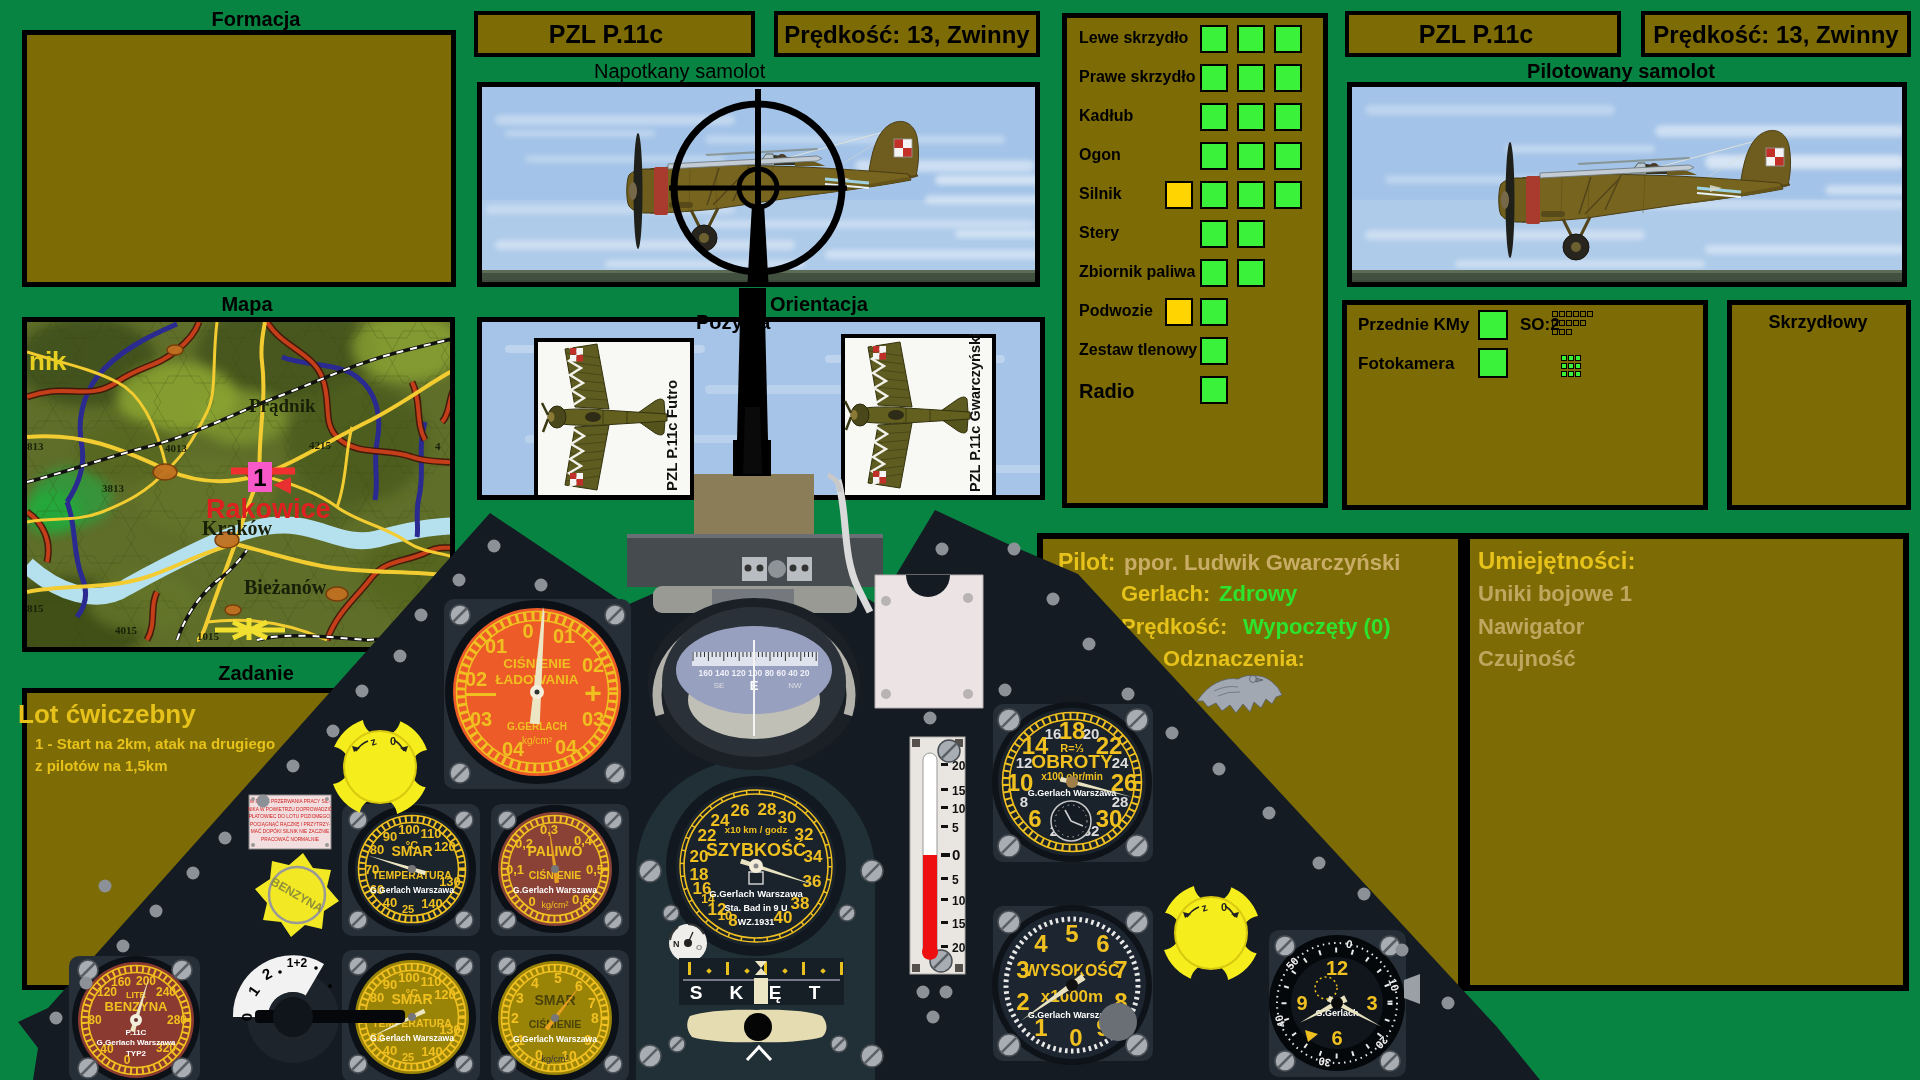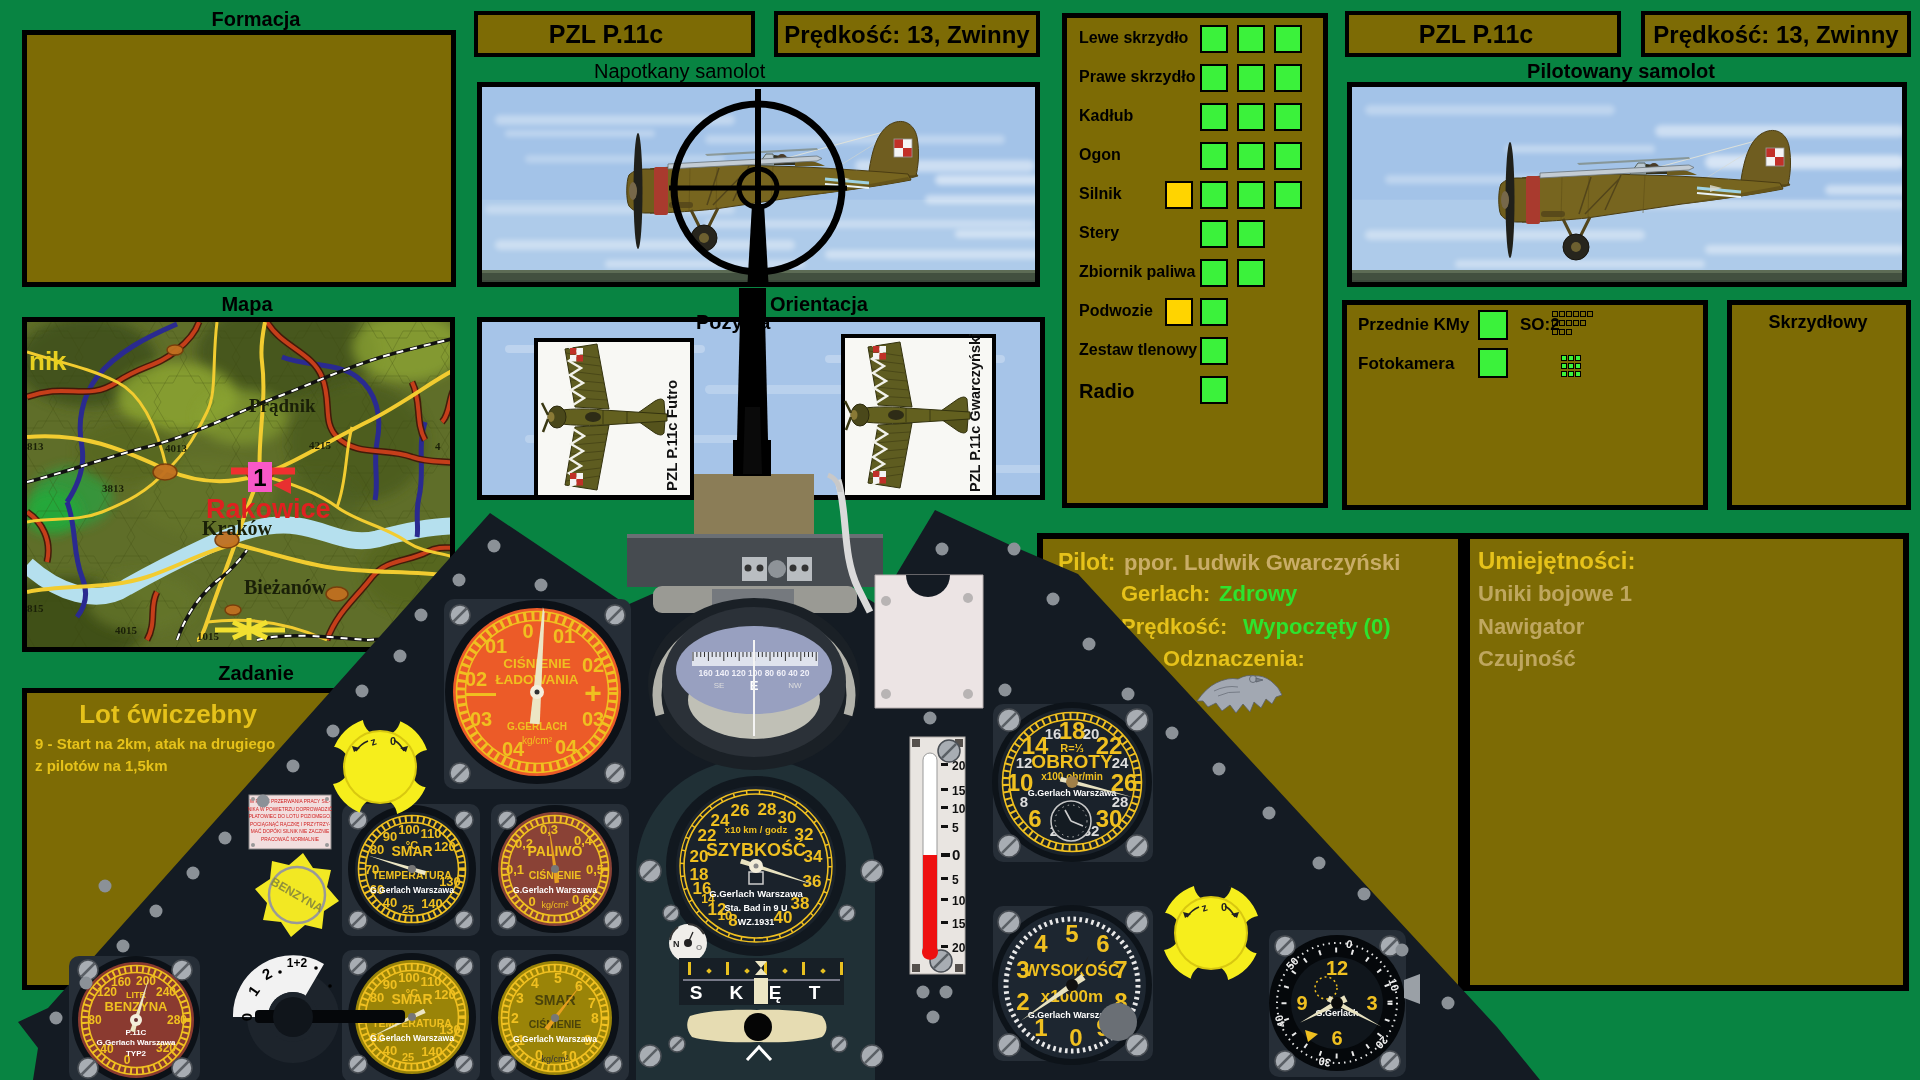--- a/index.html
+++ b/index.html
@@ -370,22 +370,22 @@
 <div style="position:absolute;left:1561px;top:363px;width:6px;height:6px;background:#3bf23b;border:1px solid #000;"></div>
 <div style="position:absolute;left:1568px;top:363px;width:6px;height:6px;background:#3bf23b;border:1px solid #000;"></div>
 <div style="position:absolute;left:1575px;top:363px;width:6px;height:6px;background:#3bf23b;border:1px solid #000;"></div>
 <div style="position:absolute;left:1561px;top:371px;width:6px;height:6px;background:#3bf23b;border:1px solid #000;"></div>
 <div style="position:absolute;left:1568px;top:371px;width:6px;height:6px;background:#3bf23b;border:1px solid #000;"></div>
 <div style="position:absolute;left:1575px;top:371px;width:6px;height:6px;background:#3bf23b;border:1px solid #000;"></div>
 <div style="position:absolute;left:1727px;top:300px;width:184px;height:210px;border:5px solid #000;background:#7d6b05;box-sizing:border-box;"></div>
 <div style="position:absolute;left:1668.0px;top:312px;width:300px;text-align:center;font-size:18px;font-weight:bold;color:#000;">Skrzydłowy</div>
 <div style="position:absolute;left:106.0px;top:662px;width:300px;text-align:center;font-size:20px;font-weight:bold;color:#000;">Zadanie</div>
 <div style="position:absolute;left:22px;top:688px;width:438px;height:302px;border:5px solid #000;background:#7d6b05;box-sizing:border-box;"></div>
-<div style="position:absolute;left:18.0px;top:699px;width:300px;text-align:center;font-size:26px;font-weight:bold;color:#e6c21a;">Lot ćwiczebny</div>
-<div style="position:absolute;left:35px;top:735px;font-size:15px;font-weight:bold;color:#e6c21a;white-space:nowrap;">9 - Start na 2km, atak na drugiego</div>
+<div style="position:absolute;left:18.0px;top:699px;width:300px;font-size:26px;font-weight:bold;color:#e6c21a;">Lot ćwiczebny</div>
+<div style="position:absolute;left:35px;top:735px;font-size:15px;font-weight:bold;color:#e6c21a;white-space:nowrap;">1 - Start na 2km, atak na drugiego</div>
 <div style="position:absolute;left:35px;top:757px;font-size:15px;font-weight:bold;color:#e6c21a;white-space:nowrap;">z pilotów na 1,5km</div>
 <div style="position:absolute;left:1037px;top:533px;width:427px;height:458px;border:6px solid #000;background:#7d6b05;box-sizing:border-box;"></div>
 <div style="position:absolute;left:1464px;top:533px;width:445px;height:458px;border:6px solid #000;background:#7d6b05;box-sizing:border-box;"></div>
 <div style="position:absolute;left:1058px;top:549px;font-size:23px;font-weight:bold;color:#e6c21a;white-space:nowrap;">Pilot:</div>
 <div style="position:absolute;left:1124px;top:550px;font-size:22px;font-weight:bold;color:#c9ad67;white-space:nowrap;">ppor. Ludwik Gwarczyński</div>
 <div style="position:absolute;left:1121px;top:581px;font-size:22px;font-weight:bold;color:#e6c21a;white-space:nowrap;">Gerlach:</div>
 <div style="position:absolute;left:1219px;top:581px;font-size:22px;font-weight:bold;color:#2ee32e;white-space:nowrap;">Zdrowy</div>
 <div style="position:absolute;left:1121px;top:614px;font-size:22px;font-weight:bold;color:#e6c21a;white-space:nowrap;">Prędkość:</div>
 <div style="position:absolute;left:1243px;top:614px;font-size:22px;font-weight:bold;color:#2ee32e;white-space:nowrap;">Wypoczęty (0)</div>
 <div style="position:absolute;left:1163px;top:646px;font-size:22px;font-weight:bold;color:#e6c21a;white-space:nowrap;">Odznaczenia:</div>

